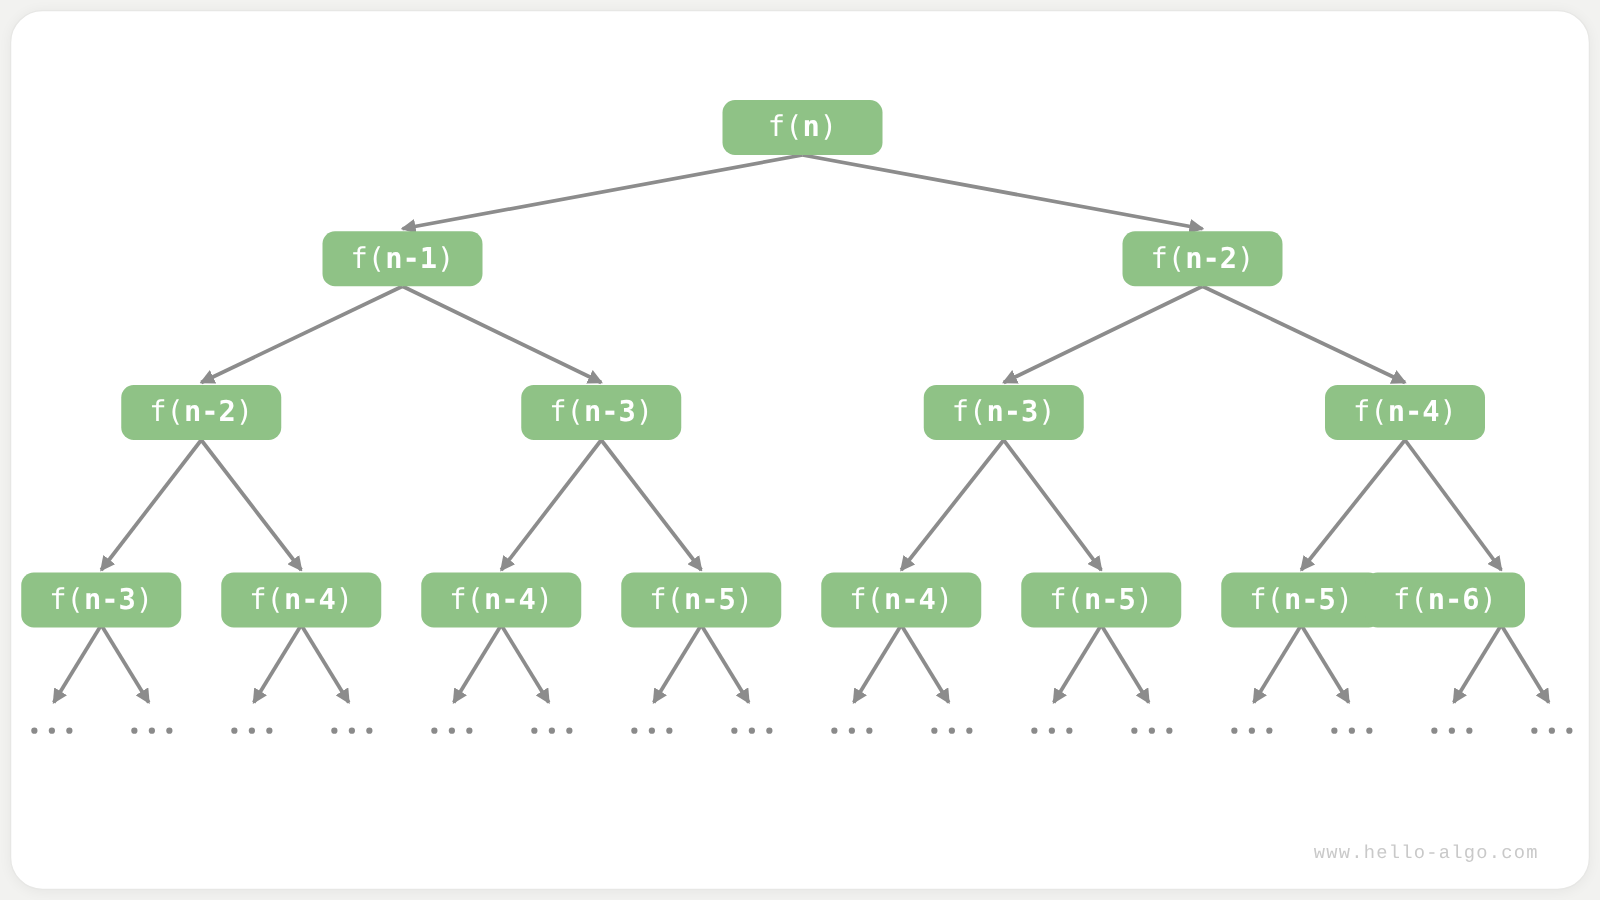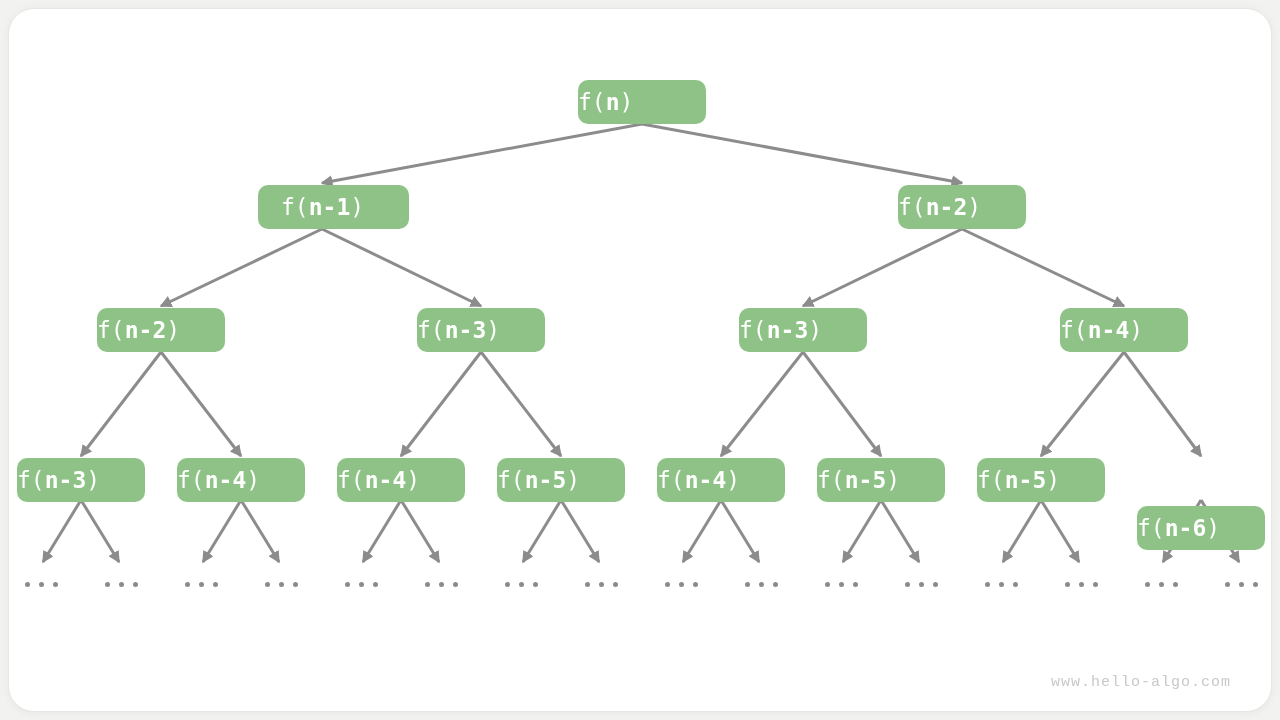--- a/index.html
+++ b/index.html
@@ -22,20 +22,21 @@
     overflow: visible;
   }
   .node {
     position: absolute;
     width: 128px; height: 44px;
     background: var(--node-fill, #8FC286);
     border-radius: 10px;
     color: var(--node-text, #FFFFFF);
     font-size: 23px;
     line-height: 44px;
+    text-align: center;
     white-space: nowrap;
     user-select: none;
   }
   .node .arg { font-weight: bold; }
   .dots {
     position: absolute;
     display: flex;
     gap: 9px;
     align-items: center;
   }
@@ -173,28 +174,28 @@
         <i></i>
         <i></i>
         <i></i>
       </div>
       <div class="dots" style="left: 1224.5px; top: 582px;">
         <i></i>
         <i></i>
         <i></i>
       </div>
       <div class="node" style="left: 578px; top: 80px;"><span>f(</span><span class="arg">n</span><span>)</span></div>
-      <div class="node" style="left: 258px; top: 185px; padding-left: 23px;"><span>f(</span><span class="arg">n-1</span><span>)</span></div>
+      <div class="node" style="left: 258px; top: 185px;"><span>f(</span><span class="arg">n-1</span><span>)</span></div>
       <div class="node" style="left: 898px; top: 185px;"><span>f(</span><span class="arg">n-2</span><span>)</span></div>
       <div class="node" style="left: 97px; top: 308px;"><span>f(</span><span class="arg">n-2</span><span>)</span></div>
       <div class="node" style="left: 417px; top: 308px;"><span>f(</span><span class="arg">n-3</span><span>)</span></div>
       <div class="node" style="left: 739px; top: 308px;"><span>f(</span><span class="arg">n-3</span><span>)</span></div>
       <div class="node" style="left: 1060px; top: 308px;"><span>f(</span><span class="arg">n-4</span><span>)</span></div>
       <div class="node" style="left: 17px; top: 458px;"><span>f(</span><span class="arg">n-3</span><span>)</span></div>
       <div class="node" style="left: 177px; top: 458px;"><span>f(</span><span class="arg">n-4</span><span>)</span></div>
       <div class="node" style="left: 337px; top: 458px;"><span>f(</span><span class="arg">n-4</span><span>)</span></div>
       <div class="node" style="left: 497px; top: 458px;"><span>f(</span><span class="arg">n-5</span><span>)</span></div>
       <div class="node" style="left: 657px; top: 458px;"><span>f(</span><span class="arg">n-4</span><span>)</span></div>
       <div class="node" style="left: 817px; top: 458px;"><span>f(</span><span class="arg">n-5</span><span>)</span></div>
       <div class="node" style="left: 977px; top: 458px;"><span>f(</span><span class="arg">n-5</span><span>)</span></div>
-      <div class="node" style="left: 1137px; top: 458px; margin-top: 48px;"><span>f(</span><span class="arg">n-6</span><span>)</span></div>
+      <div class="node" style="left: 1092px; top: 458px;"><span>f(</span><span class="arg">n-6</span><span>)</span></div>
     </div>
 </div>
 
 </body></html>

